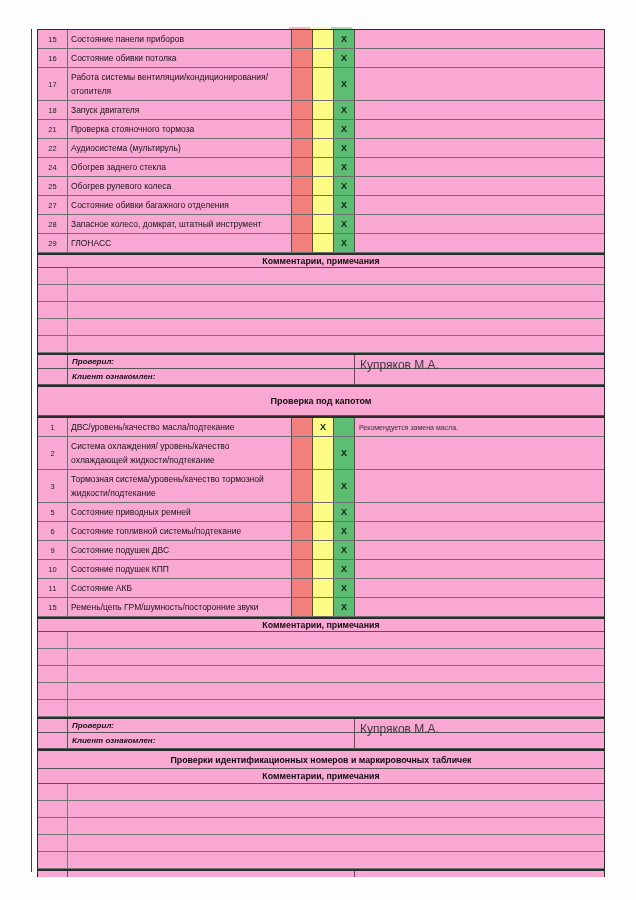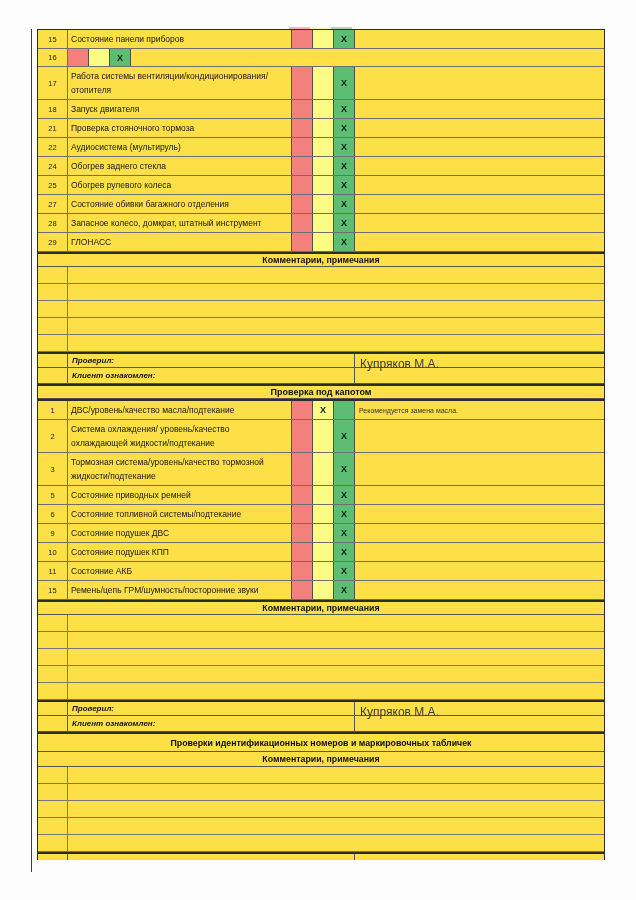--- a/index.html
+++ b/index.html
@@ -14,21 +14,21 @@
   .outer-left-line{position:absolute;left:31px;top:29px;width:1px;height:843px;background:#3c3c3c;}
   .top-sliver{position:absolute;left:289px;top:27px;height:2px;display:flex;}
   .top-sliver span{display:block;width:21px;height:2px;}
   .sliver-red{background:rgba(244,128,127,.55);}
   .sliver-yellow{background:rgba(252,251,134,.6);}
   .sliver-green{background:rgba(92,189,115,.55);}
 
   .sheet{
     position:absolute;left:37px;top:29px;width:568px;
     border-left:1.5px solid #2c2c2c;border-right:1.5px solid #2c2c2c;border-top:1.5px solid #2c2c2c;
-    box-sizing:border-box;background:#fde047;
+    box-sizing:border-box;background:#f9a8d4;
   }
   .sheet *{box-sizing:border-box;}
 
   
   .crow{display:flex;align-items:stretch;border-bottom:1px solid #6e6e6e;min-height:18px;}
   .cell{display:flex;align-items:center;}
   .cell.num{width:30px;border-right:1px solid #6e6e6e;justify-content:center;font-size:7.5px;color:#222;}
   .cell.desc{width:224px;border-right:1px solid #4f4f4f;padding:2px 3px;font-size:8.5px;line-height:14px;color:#161616;overflow-wrap:anywhere;}
   .cell.mark{width:21px;border-right:1px solid #4f4f4f;justify-content:center;font-size:9px;font-weight:bold;color:#0c1f10;}
   .cell.mark.red{background:var(--red,#f2817e);}
@@ -40,21 +40,21 @@
   .comments-header{height:15px;border-bottom:1px solid #555;display:flex;align-items:center;justify-content:center;
     font-weight:bold;font-size:8.8px;color:#111;}
   .erow{height:17px;border-bottom:1px solid #777;display:flex;}
   .erow .stub{width:30px;height:100%;border-right:1px solid #777;}
   .sigrow{height:16px;display:flex;align-items:stretch;border-bottom:1px solid #555;}
   .sigrow .stub{width:30px;border-right:1px solid #555;}
   .sigrow .label{width:287px;border-right:1px solid #555;display:flex;align-items:center;padding-left:4px;
     font-weight:bold;font-style:italic;font-size:8px;color:#111;}
   .sigrow .value{flex:1;display:flex;align-items:center;padding-left:5px;font-size:12px;color:#3a3a3a;margin-top:7px;}
 
-  .section-title{height:15px;display:flex;align-items:center;justify-content:center;
+  .section-title{height:31px;display:flex;align-items:center;justify-content:center;
     font-weight:bold;font-size:9px;color:#0e0e0e;border-bottom:1px solid #555;}
   .thick-top{border-top:2px solid #2c2c2c;}
 
   .partial-sigrow{height:8px;display:flex;border-top:2px solid #2c2c2c;}
   .partial-sigrow .stub{width:30px;border-right:1px solid #555;}
   .partial-sigrow .label{width:287px;border-right:1px solid #555;}
   .partial-sigrow .value{flex:1;}
 </style>
 </head>
 <body>
@@ -74,20 +74,21 @@
         <div class="cell num">15</div>
         <div class="cell desc">Состояние панели приборов</div>
         <div class="cell mark red"></div>
         <div class="cell mark yellow"></div>
         <div class="cell mark green">X</div>
         <div class="cell note"></div>
       </div>
 
       <div class="crow">
         <div class="cell num">16</div>
+        <div class="cell desc">Состояние обивки потолка</div>
         <div class="cell mark red"></div>
         <div class="cell mark yellow"></div>
         <div class="cell mark green">X</div>
         <div class="cell note"></div>
       </div>
 
       <div class="crow">
         <div class="cell num">17</div>
         <div class="cell desc">Работа системы вентиляции/кондиционирования/ отопителя</div>
         <div class="cell mark red"></div>

